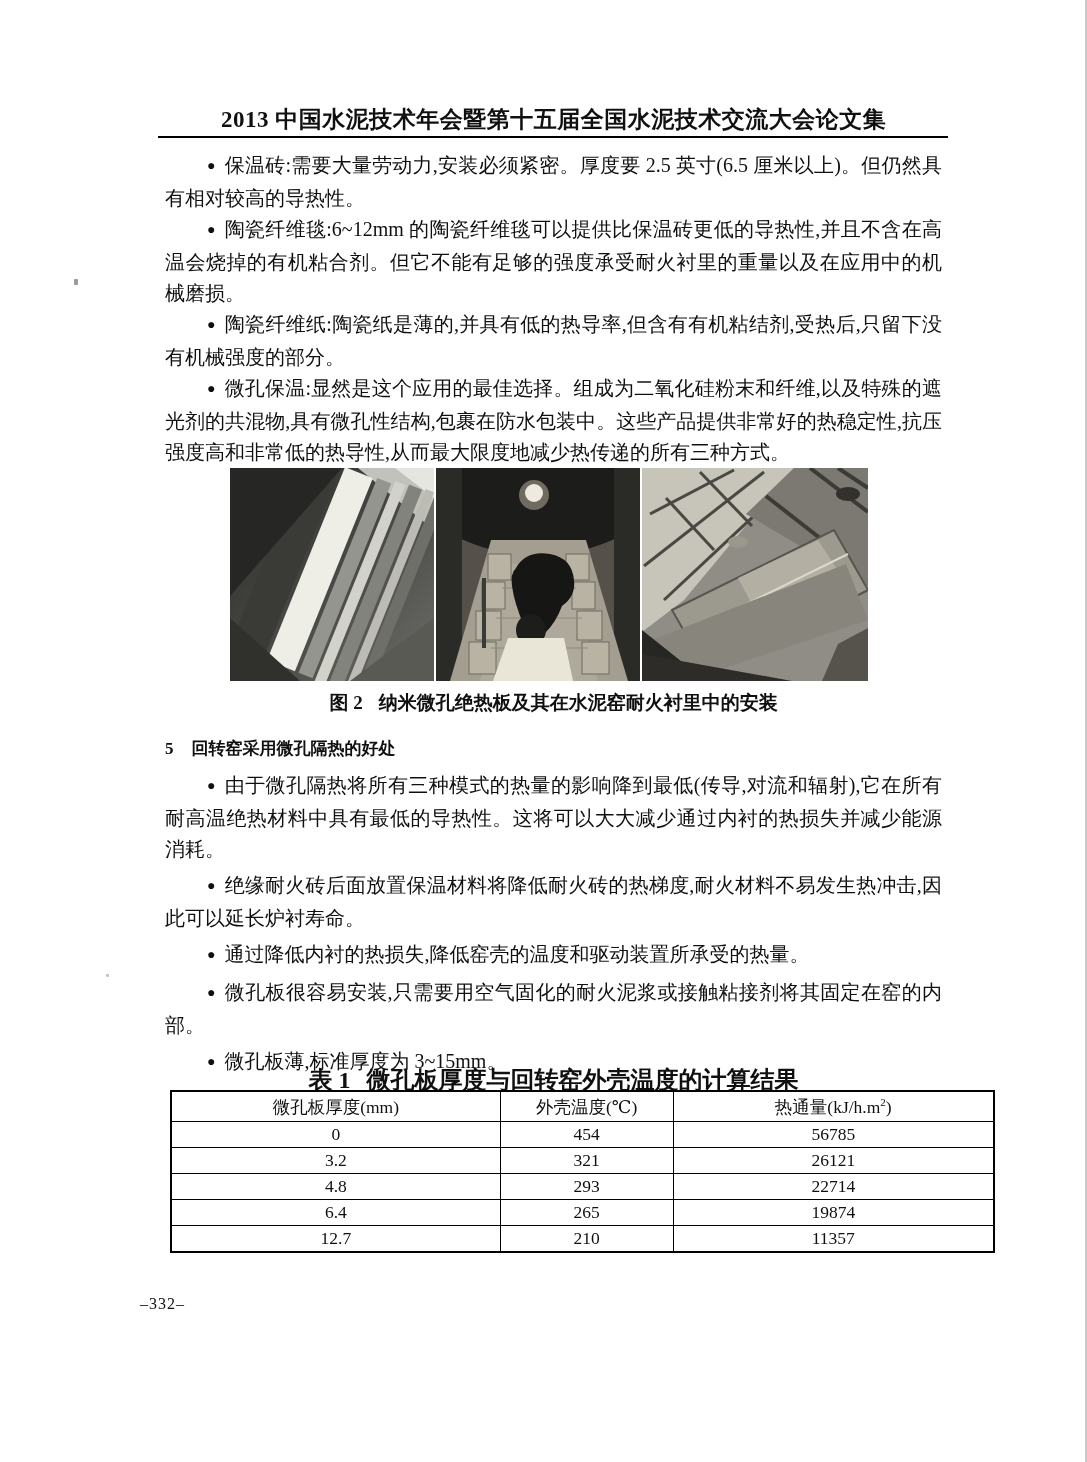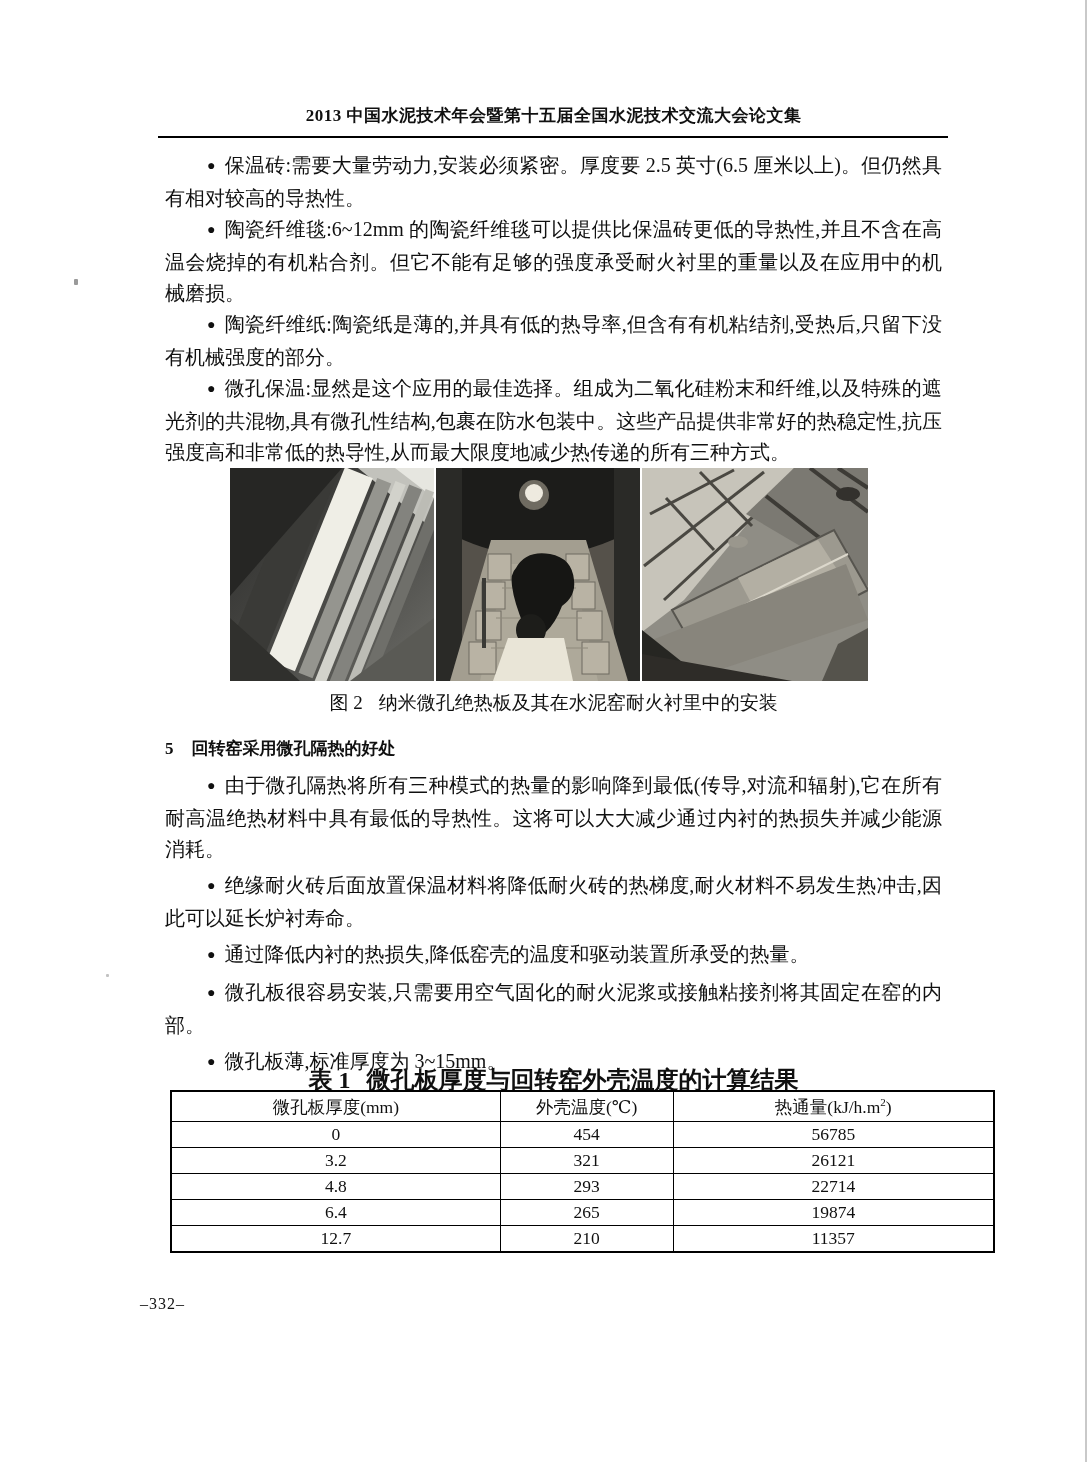--- a/index.html
+++ b/index.html
@@ -5,35 +5,35 @@
   html,body{margin:0;padding:0;background:#ffffff;}
   .page{
     position:relative;width:1087px;height:1462px;background:#fff;
     font-family:"Liberation Serif","DejaVu Serif",serif;color:#101010;
     overflow:hidden;
   }
   .scan-edge{position:absolute;top:0;right:0;width:2px;height:100%;background:#c9c9c9;}
   .speck{position:absolute;background:#9a9a9a;border-radius:1px;}
   
   .hdr{position:absolute;top:104px;left:165px;width:777px;text-align:center;
-       font-size:17px;font-weight:bold;letter-spacing:.5px;}
+       font-size:23px;font-weight:bold;letter-spacing:.5px;}
   .hdr-rule{position:absolute;top:136px;left:158px;width:790px;height:0;
        border-top:2.5px solid #000;}
   
   .textcol{position:absolute;left:165px;width:777px;font-size:20px;line-height:31px;
        text-align:justify;}
   .tb1{top:150px;}
   .body-para{margin:0;text-indent:42px;}
   .bullet{font-size:14px;margin-right:9px;position:relative;top:-2px;}
   
   .figure-row{position:absolute;top:468px;left:230px;width:640px;height:213px;
        display:flex;gap:2px;background:#fff;}
   .figure-row svg{display:block;}
   .fig-caption{position:absolute;top:690px;left:165px;width:777px;text-align:center;
-       font-weight:normal;font-size:19px;}
+       font-weight:bold;font-size:19px;}
   .fig-caption .cap-label{margin-right:16px;}
   
   .sec5{top:733px;}
   .sec-heading{margin:0 0 5px 0;font-size:17px;font-weight:bold;line-height:32px;
        text-indent:0;text-align:left;}
   .sec-heading .sec-num{margin-right:18px;}
   .sec5 .body-para{margin-top:5px;}
   
   .tbl-title{position:absolute;top:1064px;left:165px;width:777px;text-align:center;
        font-weight:bold;font-size:24px;}

